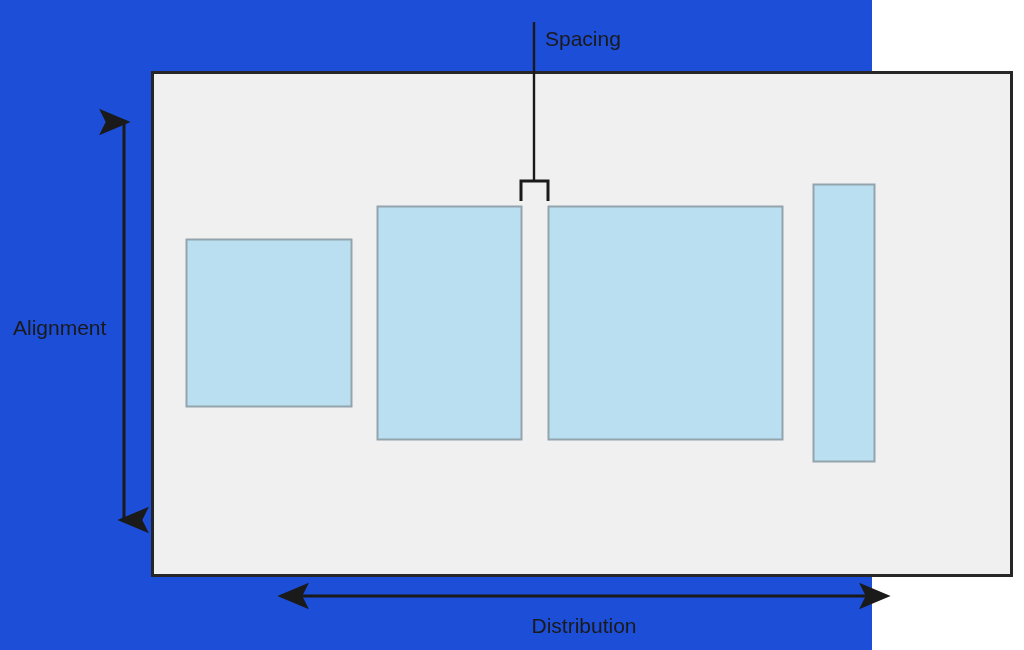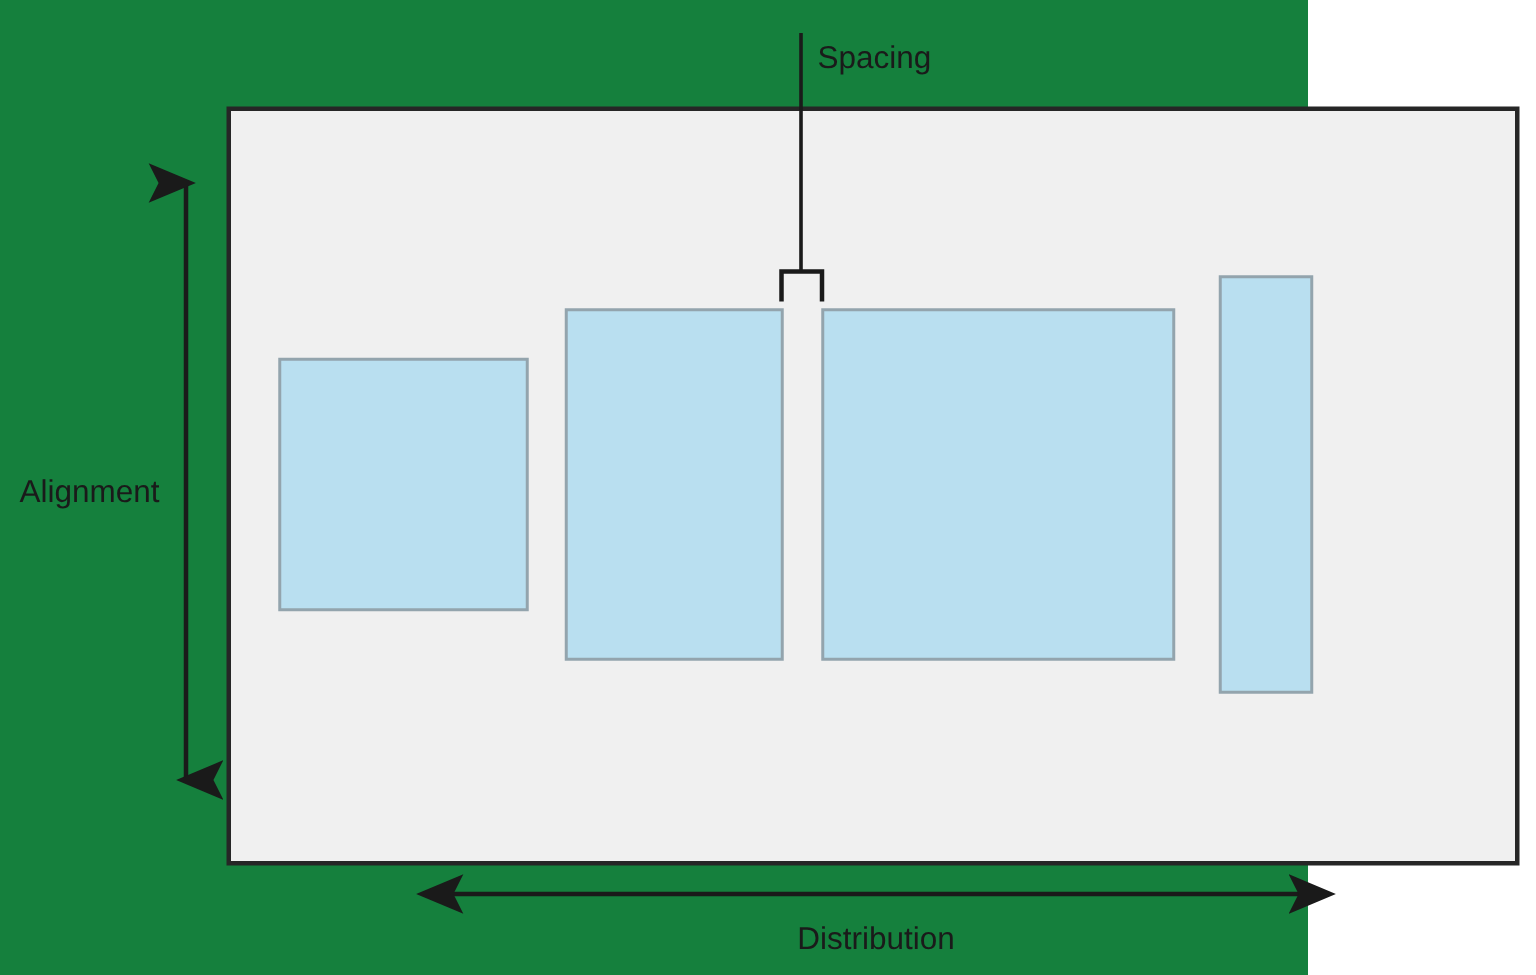--- a/index.html
+++ b/index.html
@@ -10,21 +10,21 @@
   body {
     width: 1024px;
     height: 650px;
     font-family: "Liberation Sans", sans-serif;
     overflow: hidden;
   }
   #stage {
     position: relative;
     width: 872px;
     height: 650px;
-    background: #15803d;
+    background: #1d4ed8;
   }
   #diagram-svg {
     position: absolute;
     left: 0;
     top: 0;
     width: 1024px;
     height: 650px;
     display: block;
   }
   .diagram-label {

